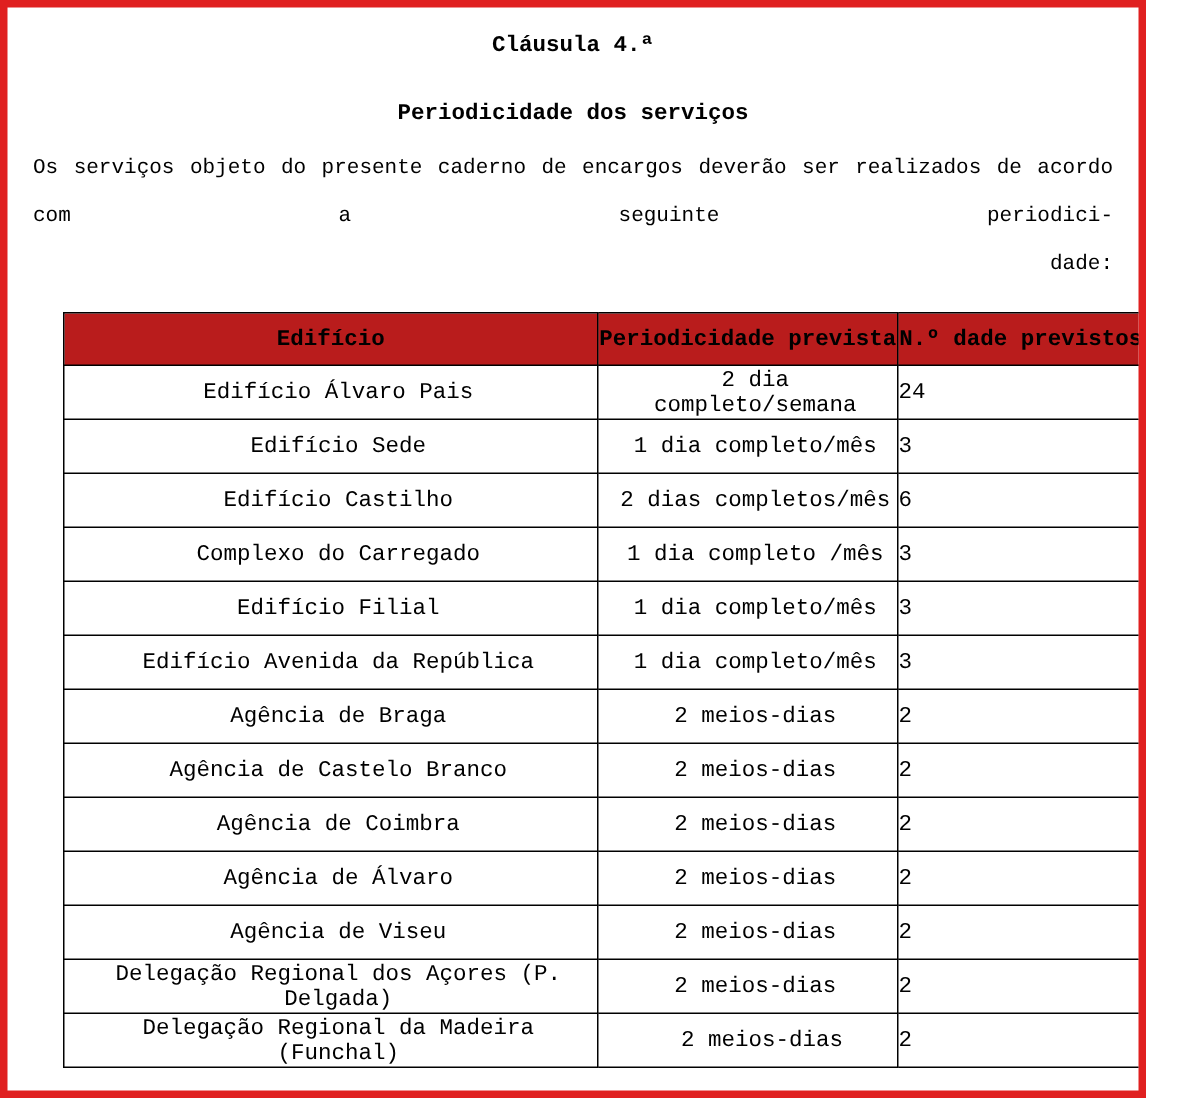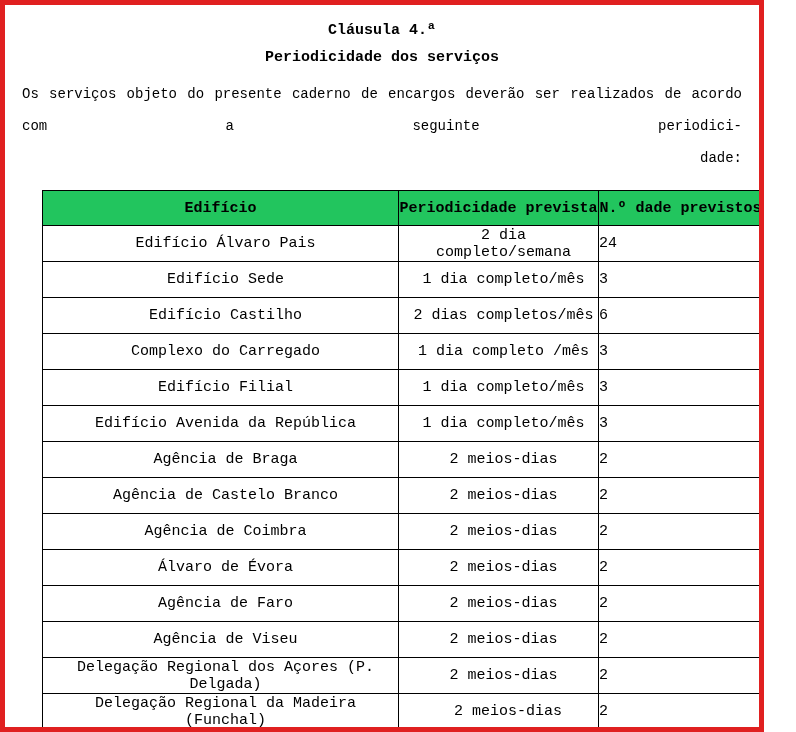--- a/index.html
+++ b/index.html
@@ -14,21 +14,21 @@
     overflow: hidden;
   }
   .doc-title {
     margin-top: 16px;
     text-align: center;
     font-size: 15px;
     font-weight: bold;
     line-height: 20px;
   }
   .doc-subtitle {
-    margin-top: 7px;
+    margin-top: 25px;
     text-align: center;
     font-size: 15px;
     font-weight: bold;
     line-height: 20px;
   }
   .intro {
     margin: 10px 17px 16px 17px;
     font-size: 14px;
     line-height: 32px;
   }
@@ -48,21 +48,21 @@
   col.c1 { width: 356px; }
   col.c2 { width: 200px; }
   col.c3 { width: 164px; }
   table.periodicity th,
   table.periodicity td {
     border: 1px solid #000000;
     font-size: 15px;
     vertical-align: middle;
   }
   table.periodicity th {
-    background: #22c55e;
+    background: #b91c1c;
     font-weight: bold;
     text-align: center;
     height: 35px;
   }
   table.periodicity td {
     height: 36px;
     padding-left: 10px;
     text-align: center;
     white-space: pre-wrap;
   }
@@ -138,26 +138,21 @@
           <td>Agência de Castelo Branco</td>
           <td>2 meios-dias</td>
           <td class="days">2</td>
         </tr>
         <tr>
           <td>Agência de Coimbra</td>
           <td>2 meios-dias</td>
           <td class="days">2</td>
         </tr>
         <tr>
-          <td>Álvaro de Évora</td>
-          <td>2 meios-dias</td>
-          <td class="days">2</td>
-        </tr>
-        <tr>
-          <td>Agência de Faro</td>
+          <td>Agência de Álvaro</td>
           <td>2 meios-dias</td>
           <td class="days">2</td>
         </tr>
         <tr>
           <td>Agência de Viseu</td>
           <td>2 meios-dias</td>
           <td class="days">2</td>
         </tr>
         <tr>
           <td>Delegação Regional dos Açores (P. Delgada)</td>

